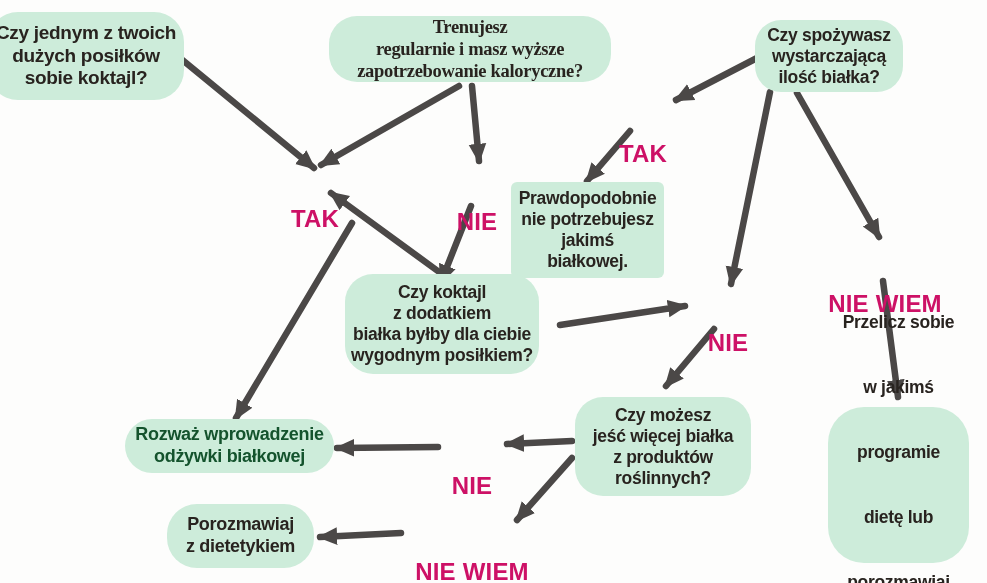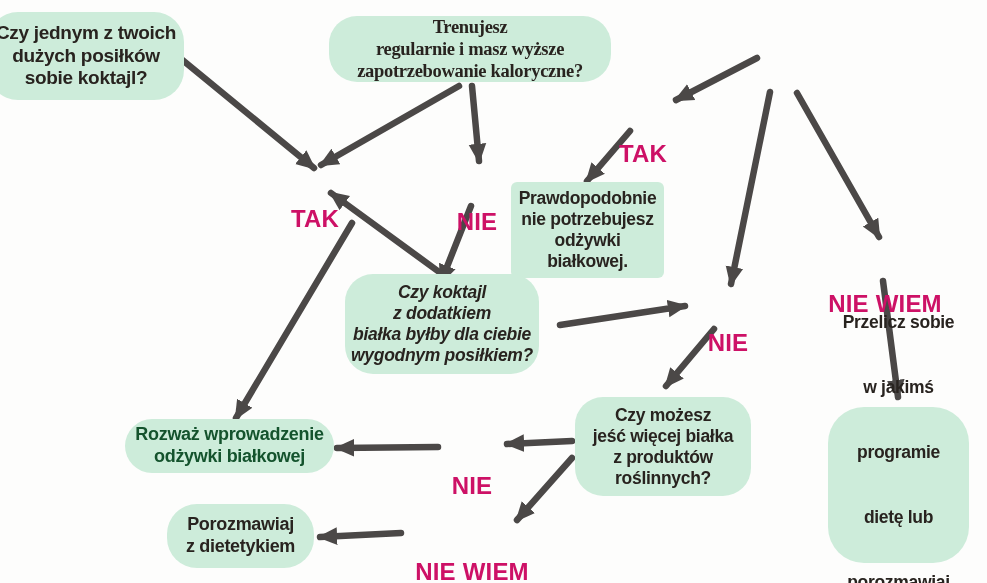--- a/index.html
+++ b/index.html
@@ -72,27 +72,32 @@
 <div class="node" style="left: -12px; top: 12px; width: 196px; height: 88px; border-radius: 30px; font-size: 19px; background: rgb(205, 236, 218); color: rgb(40, 35, 31);">
       <div class="ln">Czy jednym z twoich</div>
       <div class="ln">dużych posiłków</div>
       <div class="ln">sobie koktajl?</div>
     </div>
     <div class="node" style="left: 329px; top: 16px; width: 282px; height: 66px; border-radius: 28px; font-size: 18.5px; background: rgb(205, 236, 218); color: rgb(40, 35, 31); font-family: Liberation Serif, serif;">
       <div class="ln">Trenujesz</div>
       <div class="ln">regularnie i masz wyższe</div>
       <div class="ln">zapotrzebowanie kaloryczne?</div>
     </div>
+    <div class="node" style="left: 755px; top: 20px; width: 148px; height: 72px; border-radius: 26px; font-size: 17.5px; background: rgb(205, 236, 218); color: rgb(40, 35, 31);">
+      <div class="ln">Czy spożywasz</div>
+      <div class="ln">wystarczającą</div>
+      <div class="ln">ilość białka?</div>
+    </div>
     <div class="node" style="left: 511px; top: 182px; width: 153px; height: 96px; border-radius: 6px; font-size: 17.5px; background: rgb(205, 236, 218); color: rgb(40, 35, 31);">
       <div class="ln">Prawdopodobnie</div>
       <div class="ln">nie potrzebujesz</div>
-      <div class="ln">odżywki</div>
+      <div class="ln">jakimś</div>
       <div class="ln">białkowej.</div>
     </div>
-    <div class="node" style="left: 345px; top: 274px; width: 194px; height: 100px; border-radius: 28px; font-size: 17.5px; background: rgb(205, 236, 218); color: rgb(40, 35, 31); font-style: italic;">
+    <div class="node" style="left: 345px; top: 274px; width: 194px; height: 100px; border-radius: 28px; font-size: 17.5px; background: rgb(205, 236, 218); color: rgb(40, 35, 31);">
       <div class="ln">Czy koktajl</div>
       <div class="ln">z dodatkiem</div>
       <div class="ln">białka byłby dla ciebie</div>
       <div class="ln">wygodnym posiłkiem?</div>
     </div>
     <div class="node" style="left: 575px; top: 397px; width: 176px; height: 99px; border-radius: 28px; font-size: 17.5px; background: rgb(205, 236, 218); color: rgb(40, 35, 31);">
       <div class="ln">Czy możesz</div>
       <div class="ln">jeść więcej białka</div>
       <div class="ln">z produktów</div>
       <div class="ln">roślinnych?</div>

